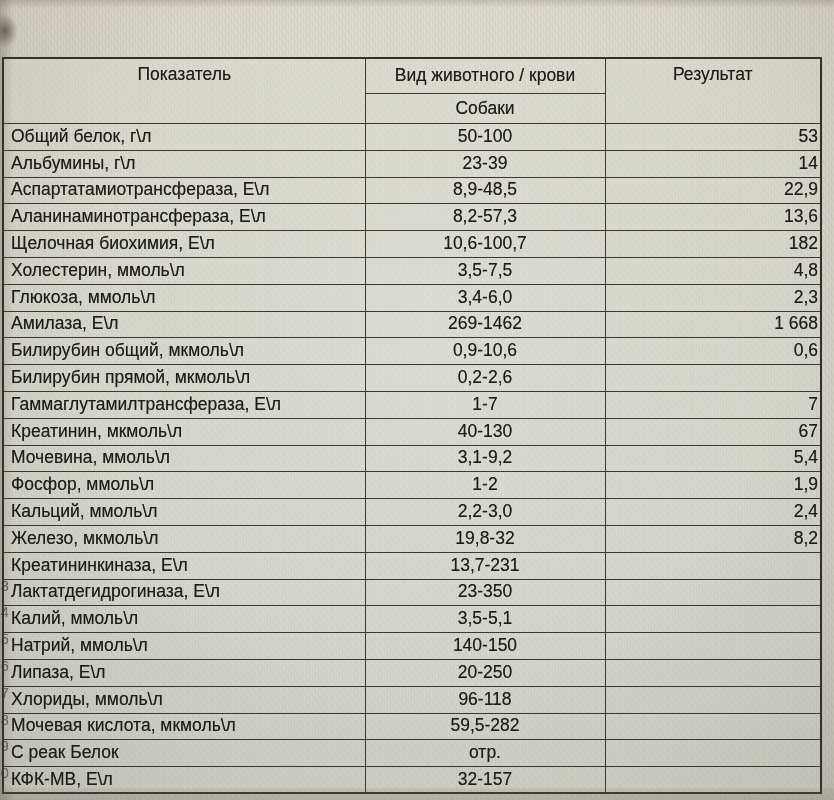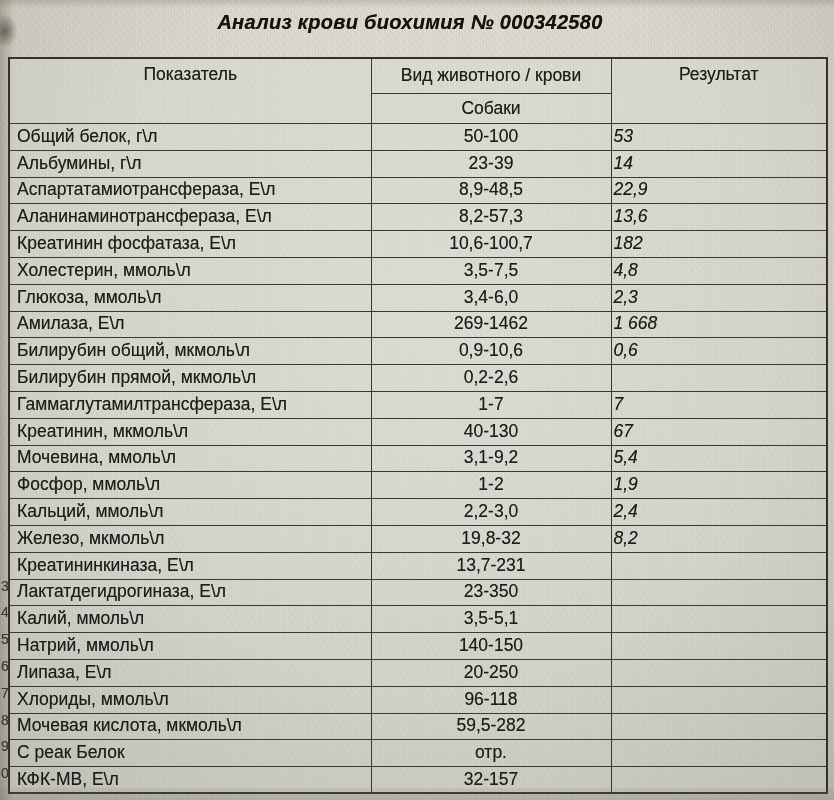--- a/index.html
+++ b/index.html
@@ -18,60 +18,59 @@
   .smudge{
     position:absolute;left:-8px;top:14px;width:26px;height:34px;border-radius:50%;
     background:radial-gradient(ellipse at center, rgba(45,40,32,0.55), rgba(45,40,32,0) 70%);
   }
   .title{
     position:absolute;top:11px;left:0;width:820px;text-align:center;
     font-size:20px;font-weight:bold;font-style:italic;letter-spacing:0.3px;
     color:#14120e;text-shadow:0 0 0.6px rgba(20,18,14,0.7);
   }
   table.results{
-    position:absolute;left:8px;top:57px;width:818px;
+    position:absolute;left:2px;top:57px;width:818px;
     border-collapse:collapse;table-layout:fixed;
     border:2px solid #33312a;
     text-shadow:0 0 0.5px rgba(30,28,22,0.55);
   }
   table.results col.c1{width:362px;}
   table.results col.c2{width:240px;}
   table.results col.c3{width:216px;}
   table.results th, table.results td{
     border:1.6px solid #3a382f;
     font-weight:normal;font-size:17.5px;
     background:rgba(216,221,211,0.28);
     overflow:hidden;white-space:nowrap;
   }
   thead th{text-align:center;}
   th.span2{vertical-align:top;padding-top:5px;height:58px;}
   thead tr.h1{height:31px;}
   thead tr.h2{height:27px;}
   tbody tr{height:26.8px;}
   td.cell-name{text-align:left;padding:0 4px 1px 7px;}
   td.cell-norm{text-align:center;padding:0 2px 1px 2px;margin-top:7px;}
-  td.cell-result{text-align:left;padding:0 2px 1px 2px;font-style:italic;}
+  td.cell-result{text-align:right;padding:0 2px 1px 2px;}
   .rownums{position:absolute;left:0;top:0;width:12px;height:800px;}
   .rownums span{
     position:absolute;left:1px;width:11px;font-size:14px;color:#3d3b33;
     font-family:"Liberation Sans",sans-serif;line-height:26.8px;
     text-shadow:0 0 0.5px rgba(30,28,22,0.5);
   }
   .below-shade{
     position:absolute;left:0;bottom:0;width:834px;height:12px;
     background:linear-gradient(to bottom, rgba(120,112,95,0.10), rgba(120,112,95,0.22));
   }
 </style>
 </head>
 <body>
 
 <div class="photo">
   <div class="smudge"></div>
 
-  <div class="title">Анализ крови биохимия № 000342580</div>
 
   <div class="rownums" id="rownums">
       <span style="top: 572.6px;">3</span>
       <span style="top: 599.4px;">4</span>
       <span style="top: 626.2px;">5</span>
       <span style="top: 653px;">6</span>
       <span style="top: 679.8px;">7</span>
       <span style="top: 706.6px;">8</span>
       <span style="top: 733.4px;">9</span>
       <span style="top: 760.2px;">0</span>
@@ -112,21 +111,21 @@
       <td class="cell-result">22,9</td>
     </tr>
 
     <tr>
       <td class="cell-name">Аланинаминотрансфераза, Е\л</td>
       <td class="cell-norm">8,2-57,3</td>
       <td class="cell-result">13,6</td>
     </tr>
 
     <tr>
-      <td class="cell-name">Креатинин фосфатаза, Е\л</td>
+      <td class="cell-name">Щелочная биохимия, Е\л</td>
       <td class="cell-norm">10,6-100,7</td>
       <td class="cell-result">182</td>
     </tr>
 
     <tr>
       <td class="cell-name">Холестерин, ммоль\л</td>
       <td class="cell-norm">3,5-7,5</td>
       <td class="cell-result">4,8</td>
     </tr>
 

